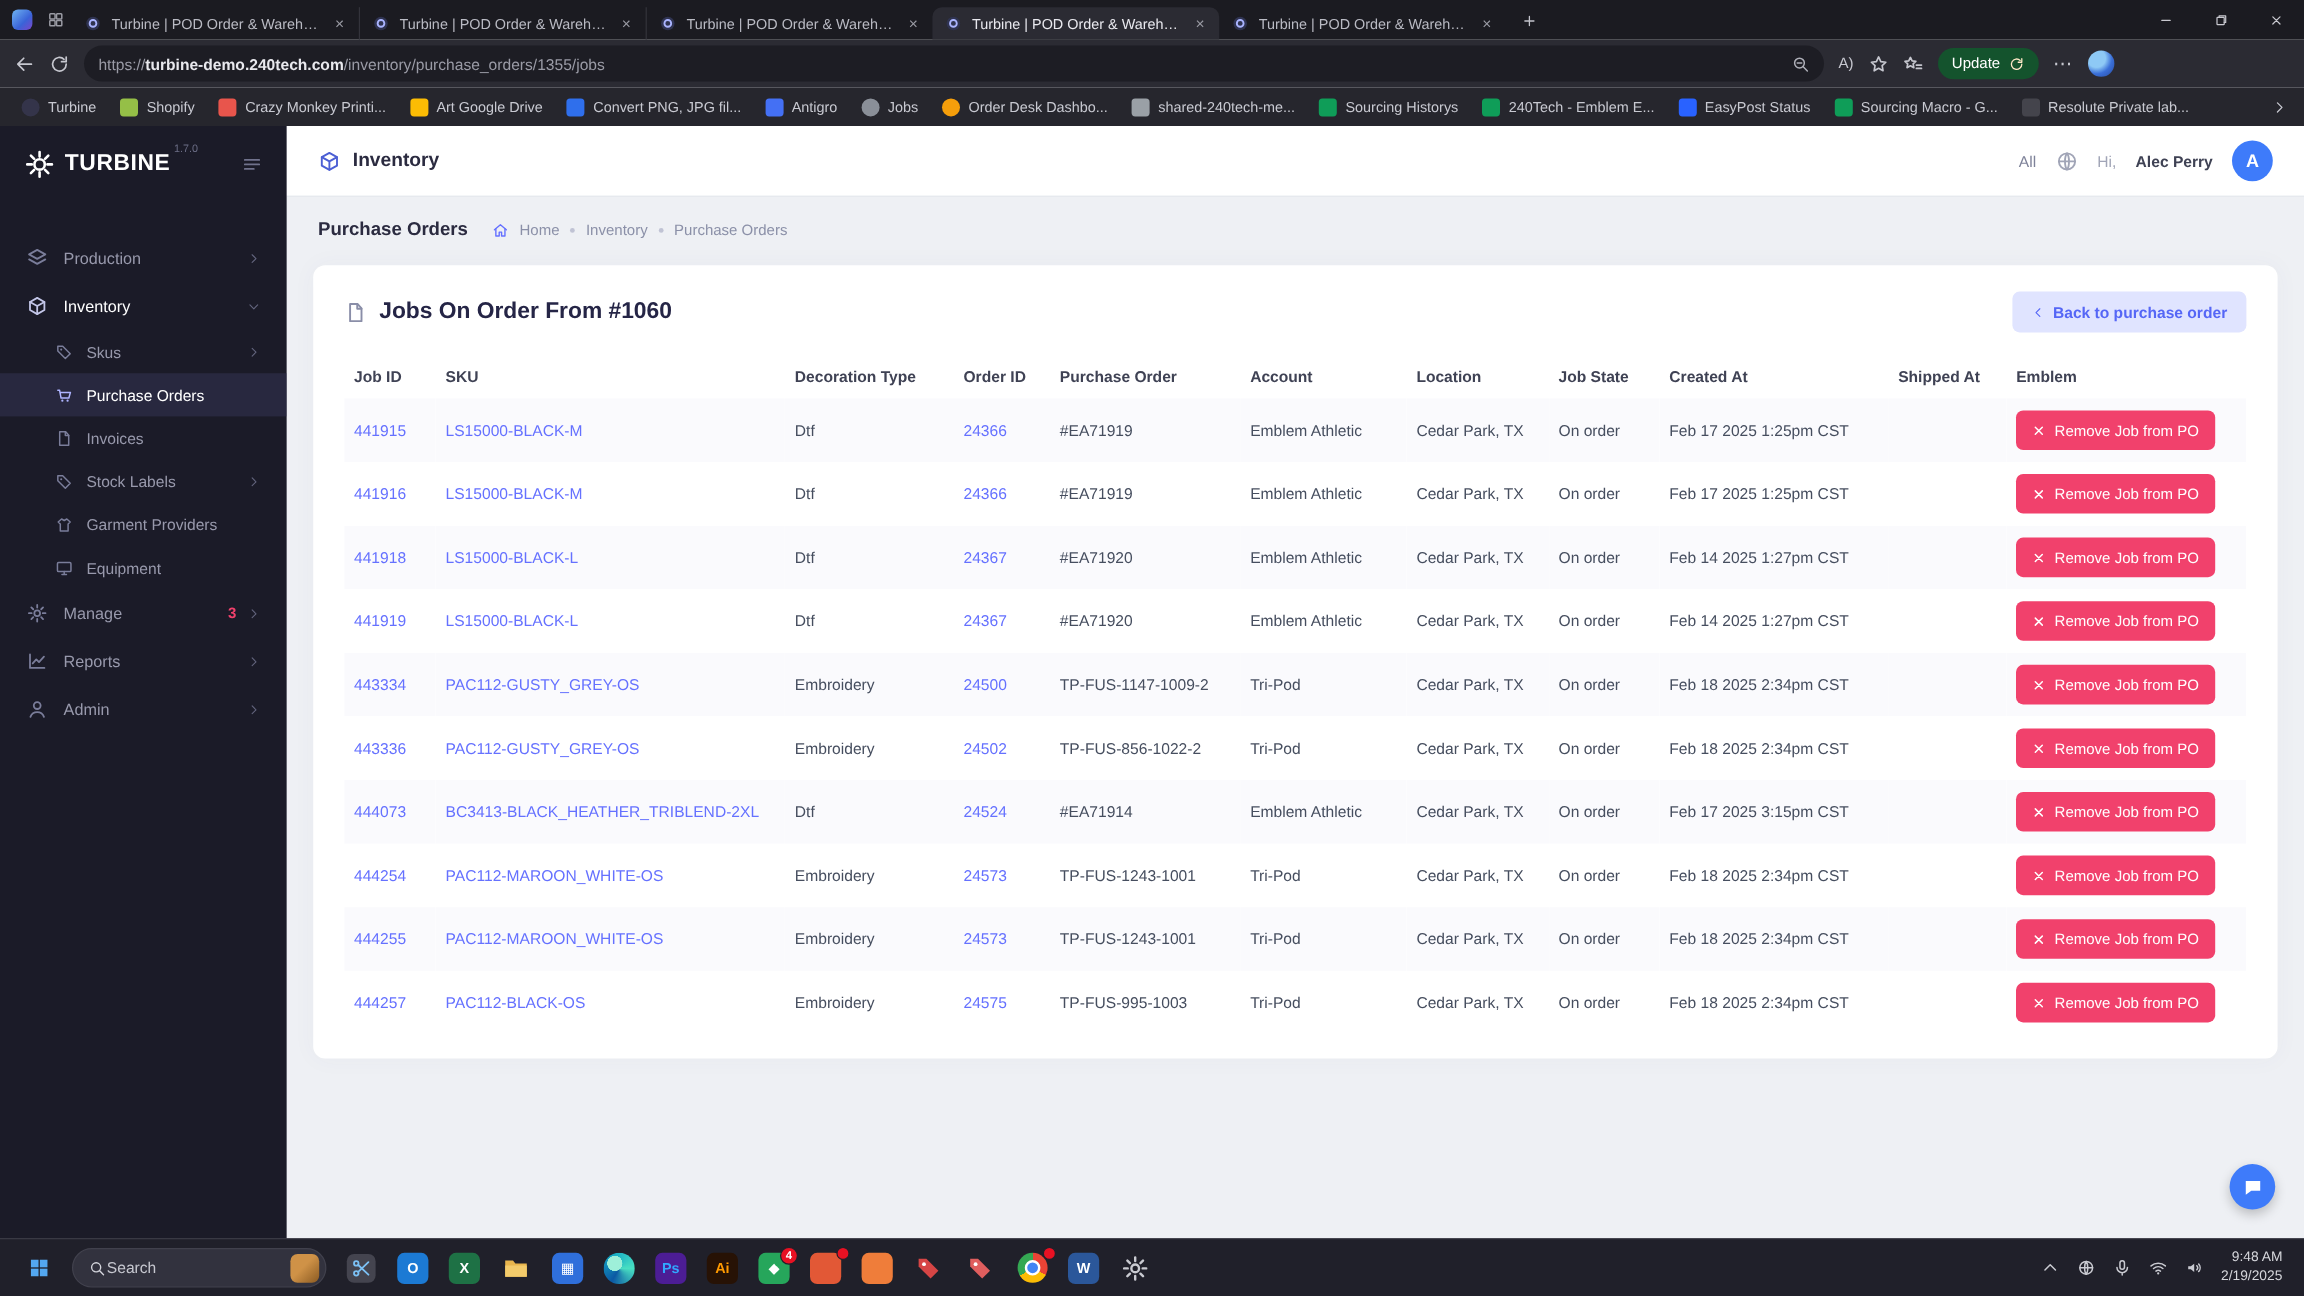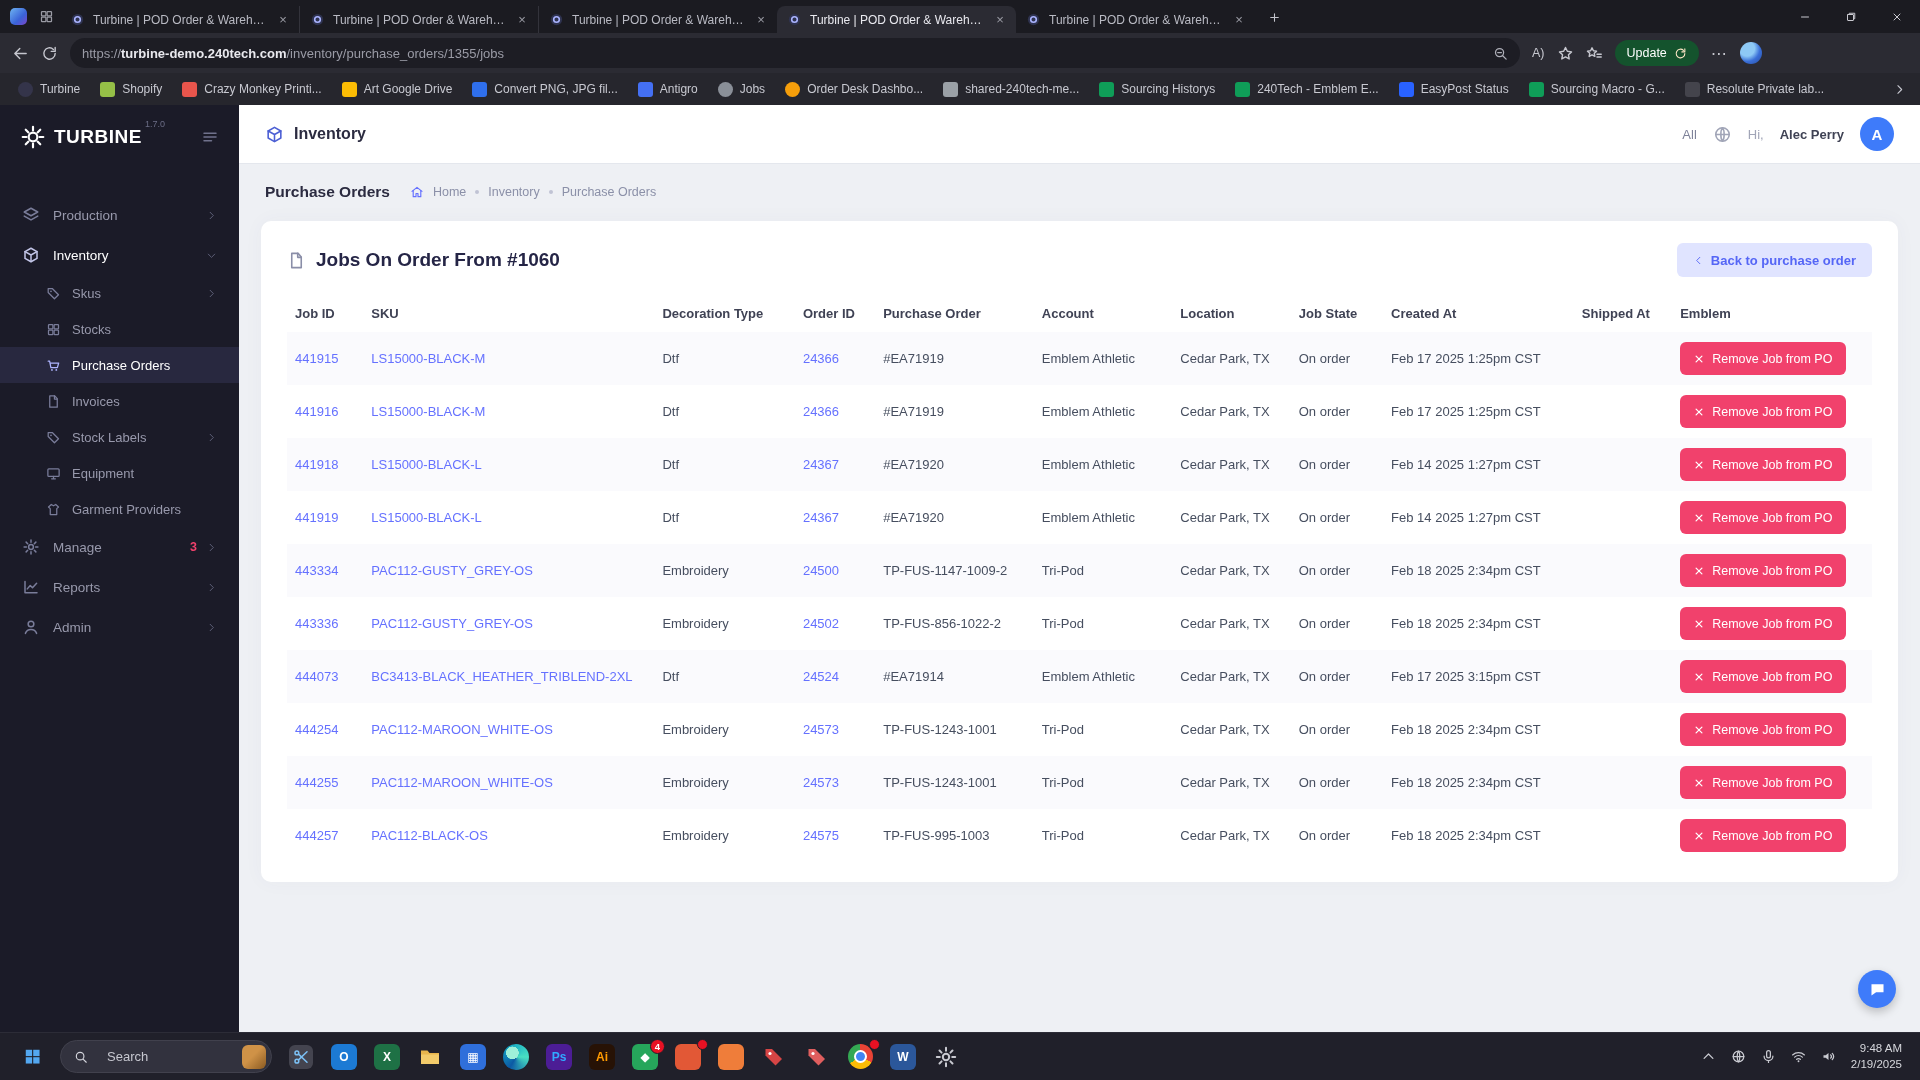--- a/index.html
+++ b/index.html
@@ -114,21 +114,21 @@
   .chat-fab{position:absolute;right:24px;bottom:24px;width:38px;height:38px;border-radius:50%;background:#3e7bfa;
     display:flex;align-items:center;justify-content:center;color:#fff;cursor:pointer;box-shadow:0 4px 10px rgba(0,0,0,.22)}
   .chat-fab .ic{width:17px;height:17px}
 
   
   .taskbar{position:absolute;left:0;right:0;bottom:0;height:48px;background:#20202a;border-top:1px solid #2c2c37;
     display:flex;align-items:center;padding:0 14px;gap:10px}
   .tb-start{width:36px;height:36px;display:flex;align-items:center;justify-content:center;cursor:pointer}
   .tb-start .ic{width:19px;height:19px;color:#53a7f0}
   .search-pill{width:212px;height:33px;border-radius:17px;background:#32323e;border:1px solid #41414d;display:flex;
-    align-items:center;gap:19px;padding:0 5px 0 13px;color:#c6c7cf;font-size:13px;cursor:pointer}
+    align-items:center;gap:1px;padding:0 5px 0 13px;color:#c6c7cf;font-size:13px;cursor:pointer}
   .search-pill .ic{width:14px;height:14px;color:#d4d5dc}
   .search-cam{margin-left:auto;width:24px;height:24px;border-radius:6px;
     background:linear-gradient(135deg,#cf9247 0 45%,#8a5a22);flex:none}
   .tb-apps{display:flex;align-items:center;gap:13px;margin-left:4px}
   .tb-app{position:relative;width:30px;height:30px;display:flex;align-items:center;justify-content:center;cursor:pointer}
   .app-sq{width:26px;height:26px;border-radius:6px;display:flex;align-items:center;justify-content:center;
     font-size:12px;font-weight:bold;color:#fff}
   .app-ic{width:24px;height:24px}
   .edge-ball{width:26px;height:26px;border-radius:50%;
     background:radial-gradient(circle at 36% 34%,#9ef0d9 0 26%,transparent 27%),conic-gradient(from 210deg,#0c59a4,#13a8c5,#49e0c2,#0c59a4)}
@@ -417,31 +417,20 @@
             </span>
             <span class="m-label">Skus</span>
             <span class="m-right">
               <span class="ic m-chev">
                 <svg viewBox="0 0 24 24">
                   <path d="M9 5l7 7-7 7" fill="none" stroke="currentColor" stroke-width="2" stroke-linecap="round" stroke-linejoin="round"></path>
                 </svg>
               </span>
             </span>
           </div>
-          <div class="m-item sub-item">
-            <span class="ic mi">
-              <svg viewBox="0 0 24 24">
-                <rect x="4" y="4" width="7" height="7" rx="1" fill="none" stroke="currentColor" stroke-width="2" stroke-linecap="round" stroke-linejoin="round"></rect>
-                <rect x="13" y="4" width="7" height="7" rx="1" fill="none" stroke="currentColor" stroke-width="2" stroke-linecap="round" stroke-linejoin="round"></rect>
-                <rect x="4" y="13" width="7" height="7" rx="1" fill="none" stroke="currentColor" stroke-width="2" stroke-linecap="round" stroke-linejoin="round"></rect>
-                <rect x="13" y="13" width="7" height="7" rx="1" fill="none" stroke="currentColor" stroke-width="2" stroke-linecap="round" stroke-linejoin="round"></rect>
-              </svg>
-            </span>
-            <span class="m-label">Stocks</span>
-          </div>
           <div class="m-item sub-item sub-active">
             <span class="ic mi">
               <svg viewBox="0 0 24 24">
                 <path d="M3.5 5h2.3l2 10.5h10.4l2.1-7.5H7" fill="none" stroke="currentColor" stroke-width="2" stroke-linecap="round" stroke-linejoin="round"></path>
                 <circle cx="9.5" cy="19" r="1.5" fill="currentColor"></circle>
                 <circle cx="16.5" cy="19" r="1.5" fill="currentColor"></circle>
               </svg>
             </span>
             <span class="m-label">Purchase Orders</span>
           </div>
@@ -466,33 +455,33 @@
               <span class="ic m-chev">
                 <svg viewBox="0 0 24 24">
                   <path d="M9 5l7 7-7 7" fill="none" stroke="currentColor" stroke-width="2" stroke-linecap="round" stroke-linejoin="round"></path>
                 </svg>
               </span>
             </span>
           </div>
           <div class="m-item sub-item">
             <span class="ic mi">
               <svg viewBox="0 0 24 24">
+                <path d="M8.5 4L12 6l3.5-2L20 8l-2.8 2.6V20H6.8v-9.4L4 8l4.5-4z" fill="none" stroke="currentColor" stroke-width="2" stroke-linecap="round" stroke-linejoin="round"></path>
+              </svg>
+            </span>
+            <span class="m-label">Garment Providers</span>
+          </div>
+          <div class="m-item sub-item">
+            <span class="ic mi">
+              <svg viewBox="0 0 24 24">
                 <rect x="3" y="4.5" width="18" height="12" rx="1.5" fill="none" stroke="currentColor" stroke-width="2" stroke-linecap="round" stroke-linejoin="round"></rect>
                 <path d="M9 20.5h6M12 16.5v4" fill="none" stroke="currentColor" stroke-width="2" stroke-linecap="round" stroke-linejoin="round"></path>
               </svg>
             </span>
             <span class="m-label">Equipment</span>
-          </div>
-          <div class="m-item sub-item">
-            <span class="ic mi">
-              <svg viewBox="0 0 24 24">
-                <path d="M8.5 4L12 6l3.5-2L20 8l-2.8 2.6V20H6.8v-9.4L4 8l4.5-4z" fill="none" stroke="currentColor" stroke-width="2" stroke-linecap="round" stroke-linejoin="round"></path>
-              </svg>
-            </span>
-            <span class="m-label">Garment Providers</span>
           </div>
           <div class="m-item">
             <span class="ic mi">
               <svg viewBox="0 0 24 24">
                 <circle cx="12" cy="12" r="3.2" fill="none" stroke="currentColor" stroke-width="2" stroke-linecap="round" stroke-linejoin="round"></circle>
                 <path d="M12 2.8v3M12 18.2v3M2.8 12h3M18.2 12h3M5.5 5.5l2.1 2.1M16.4 16.4l2.1 2.1M18.5 5.5l-2.1 2.1M7.6 16.4l-2.1 2.1" fill="none" stroke="currentColor" stroke-width="2" stroke-linecap="round" stroke-linejoin="round"></path>
               </svg>
             </span>
             <span class="m-label">Manage</span>
             <span class="m-right">

